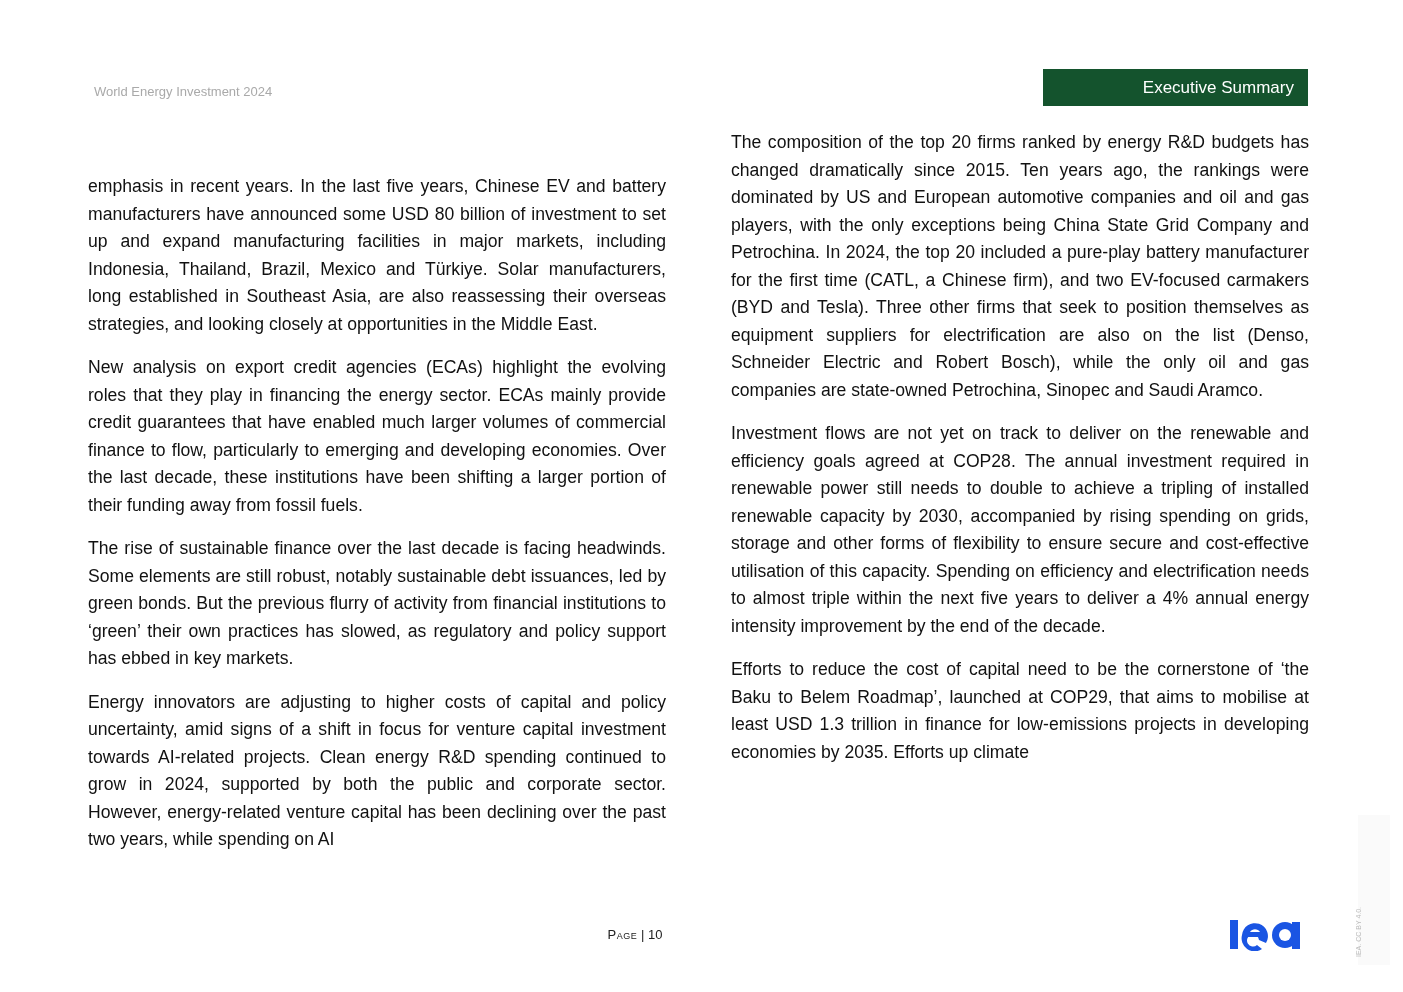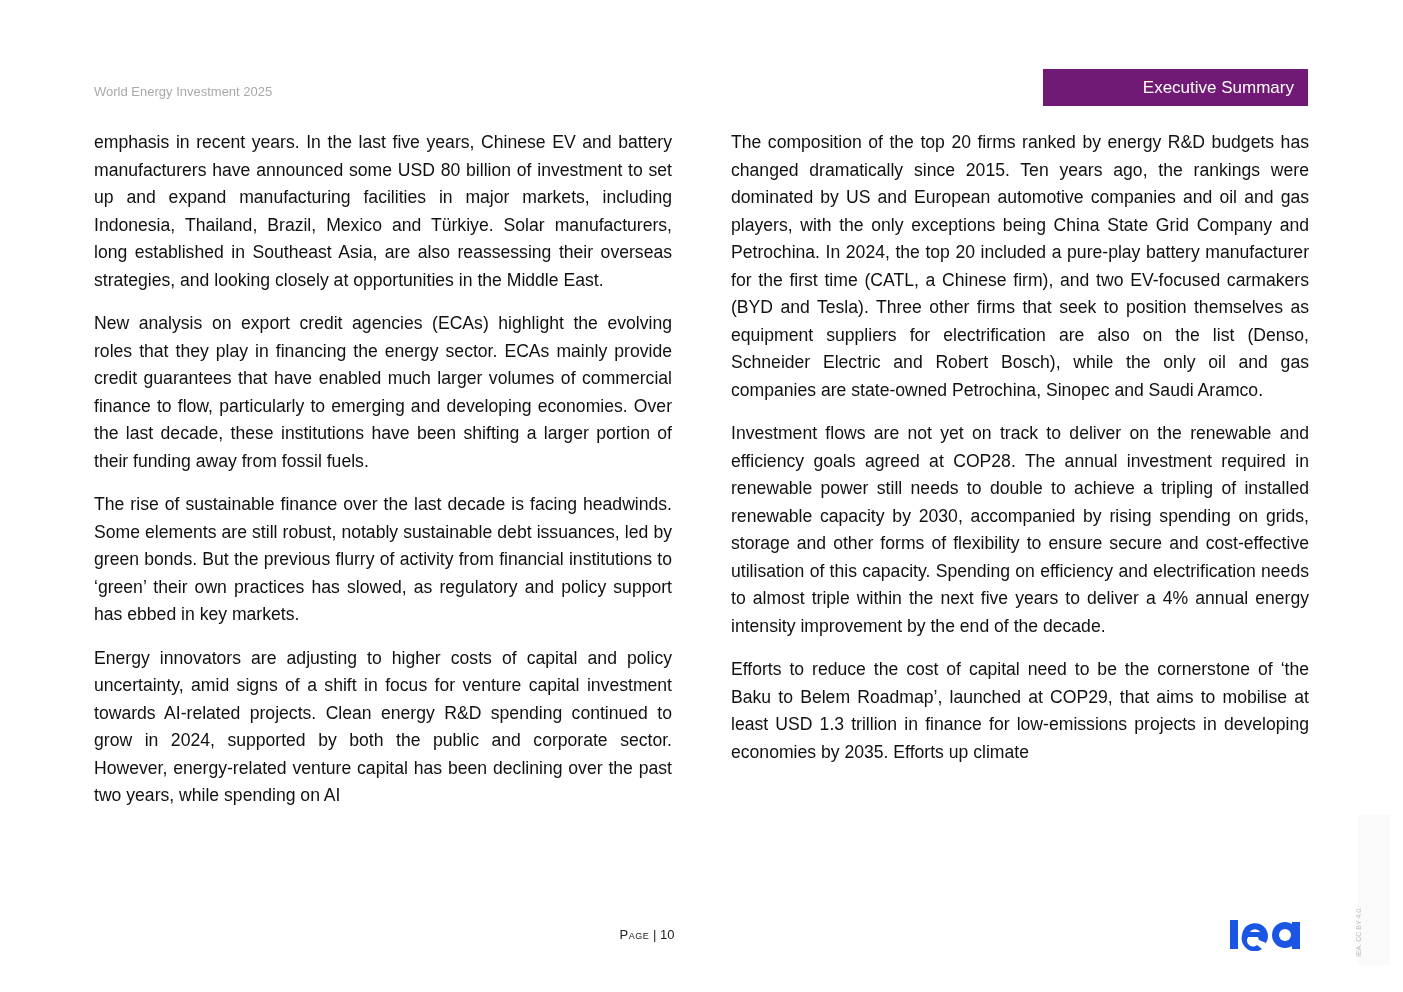--- a/index.html
+++ b/index.html
@@ -1,40 +1,40 @@
 <!DOCTYPE html>
 <html><head>
 <meta charset="utf-8">
 <style>
   html, body { margin: 0; padding: 0; background: #ffffff; }
   body { width: 1403px; height: 992px; position: relative; overflow: hidden;
          font-family: "Liberation Sans", sans-serif; color: #111; }
   .running-head { position: absolute; left: 94px; top: 84px; font-size: 13px; color: #a9a9a9; }
   .section-tab { position: absolute; left: 1043px; top: 69px; width: 265px; height: 37px;
-                 background: #701a75; color: #fff; font-size: 17px; box-sizing: border-box;
+                 background: #14532d; color: #fff; font-size: 17px; box-sizing: border-box;
                  padding-right: 14px; display: flex; align-items: center; justify-content: flex-end; }
   .column { position: absolute; top: 129px; width: 578px; font-size: 17.6px; line-height: 27.5px;
             text-align: justify; }
-  .col-left { left: 94px; }
+  .col-left { left: 88px; margin-top: 44px; }
   .col-right { left: 731px; }
   .column p { margin: 0 0 16px 0; }
   .column b { font-weight: normal; }
-  .page-number { position: absolute; left: 12px; width: 1270px; top: 927px; text-align: center;
+  .page-number { position: absolute; left: 0; width: 1270px; top: 927px; text-align: center;
                  font-size: 13px; color: #222; }
   .page-label { font-variant: small-caps; letter-spacing: 0.5px; }
   .logo { position: absolute; left: 1230px; top: 918px; width: 78px; height: 33px; }
   .license-bar { position: absolute; left: 1358px; top: 815px; width: 32px; height: 150px;
                  background: #fafafa; }
   .license { position: absolute; left: 1355px; top: 905px; font-size: 7px; color: #bbb;
              transform: rotate(-90deg); transform-origin: left top; white-space: nowrap; top: 957px; }
 </style>
 </head>
 <body>
 
-<div class="running-head">World Energy Investment 2025</div>
+<div class="running-head">World Energy Investment 2024</div>
 <div class="section-tab">
   <span>Executive Summary</span>
 </div>
 
 <div class="column col-left">
   <p>
     <span>emphasis in recent years. In the last five years, Chinese EV and battery manufacturers have announced some USD 80 billion of investment to set up and expand manufacturing facilities in major markets, including Indonesia, Thailand, Brazil, Mexico and Türkiye. Solar manufacturers, long established in Southeast Asia, are also reassessing their overseas strategies, and looking closely at opportunities in the Middle East.</span>
   </p>
   <p>
     <b>New analysis on export credit agencies (ECAs) highlight the evolving roles that they play in financing the energy sector</b><span>. ECAs mainly provide credit guarantees that have enabled much larger volumes of commercial finance to flow, particularly to emerging and developing economies. Over the last decade, these institutions have been shifting a larger portion of their funding away from fossil fuels.</span>

